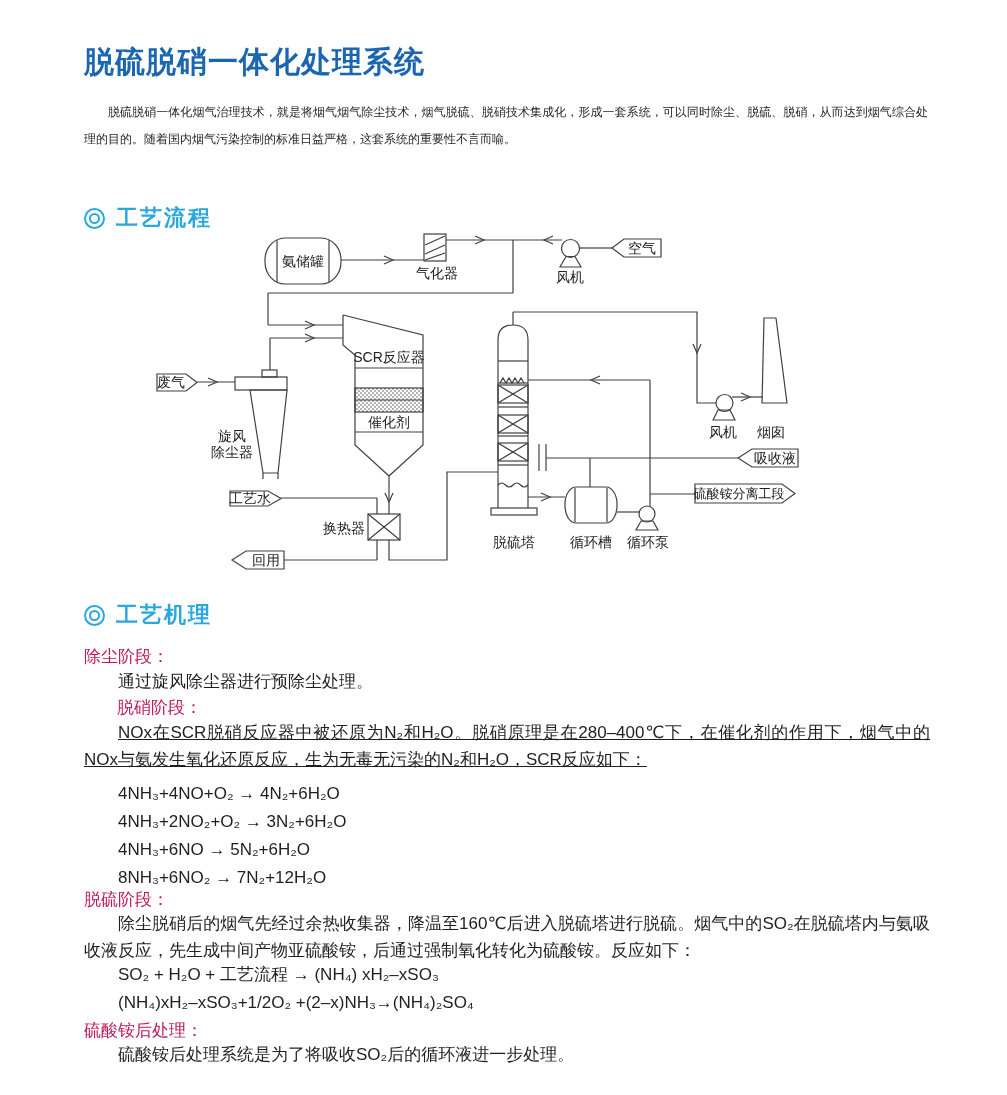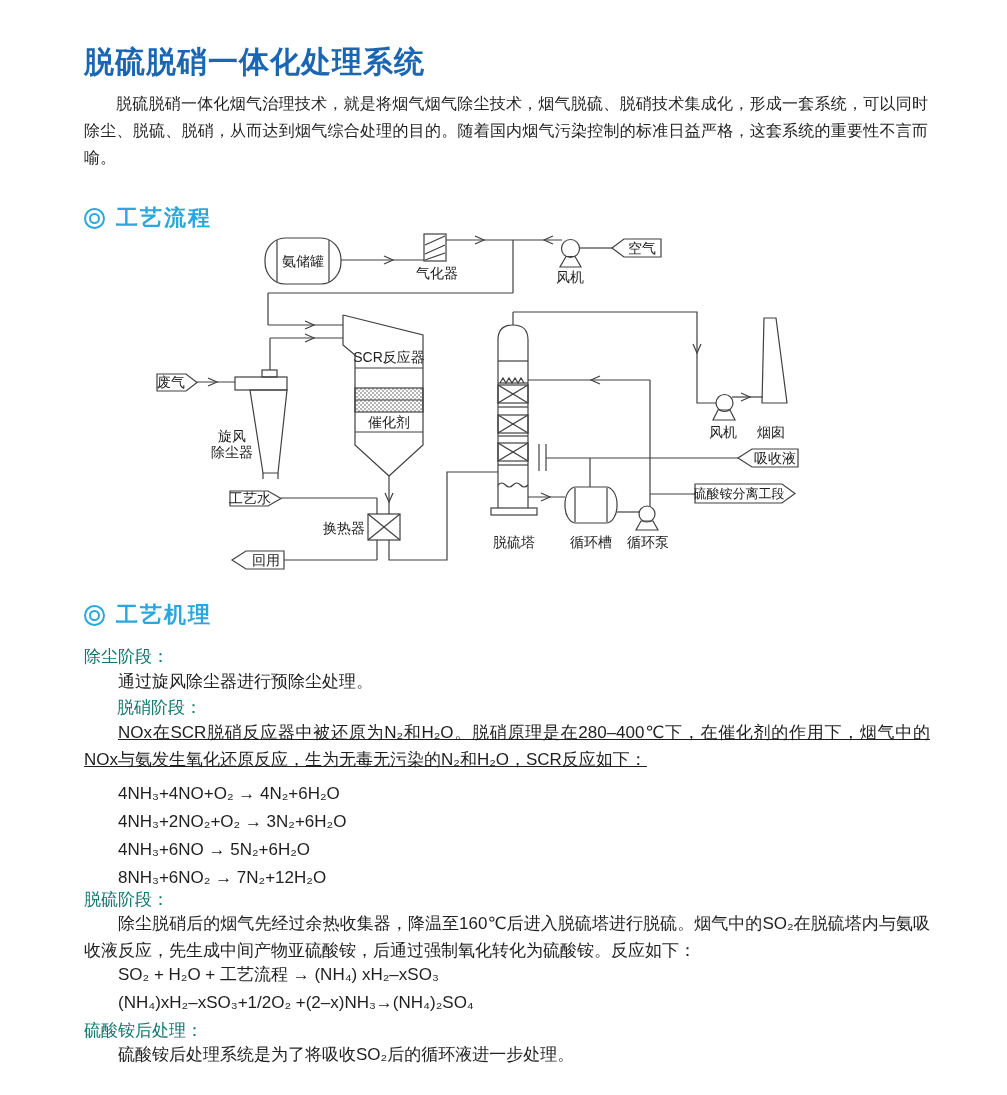--- a/index.html
+++ b/index.html
@@ -3,27 +3,27 @@
 <meta charset="utf-8">
 <style>
   html,body{margin:0;padding:0;}
   body{
     width:1007px;height:1095px;background:#ffffff;position:relative;
     font-family:"Liberation Sans","DejaVu Sans",sans-serif;color:#1f1f1f;
     overflow:hidden;
   }
   .abs{position:absolute;}
   #page-title{left:84px;top:42px;font-size:30px;font-weight:bold;color:#1a66b3;letter-spacing:1px;}
-  #intro{left:84px;top:90px;width:844px;font-size:16px;line-height:27px;text-align:justify;text-indent:2em;}
+  #intro{left:84px;top:99px;width:844px;font-size:12px;line-height:27px;text-align:justify;text-indent:2em;}
   .sec-head{left:84px;display:flex;align-items:center;gap:11px;font-size:22px;font-weight:bold;color:#2aa7df;letter-spacing:2px;}
   #sec-flow{top:203px;}
   #sec-mech{top:600px;}
   .ring{width:17px;height:17px;border:2px solid #2aa7df;border-radius:50%;display:flex;align-items:center;justify-content:center;flex:0 0 auto;}
   .ring-inner{width:7px;height:7px;border:2px solid #2aa7df;border-radius:50%;}
-  .stage-label{left:84px;font-size:17px;color:#0f766e;}
+  .stage-label{left:84px;font-size:17px;color:#be185d;}
   #dust-label{top:645px;} #denox-label{top:696px;margin-left:33px;} #desulf-label{top:888px;} #post-label{top:1019px;}
   .body-text{left:84px;width:846px;font-size:17px;line-height:27px;text-align:justify;text-indent:2em;}
   #dust-text{top:668px;} #denox-text{top:719px;text-decoration:underline;} #desulf-text{top:910px;} #post-text{top:1041px;}
   .equations{left:118px;font-size:17px;line-height:28px;}
   #denox-eqs{top:780px;} #desulf-eqs{top:961px;}
   #diagram{left:0;top:0;width:865px;height:600px;}
   #diagram svg text{fill:#222222;font-family:"Liberation Sans","DejaVu Sans",sans-serif;}
 </style>
 </head>
 <body>

